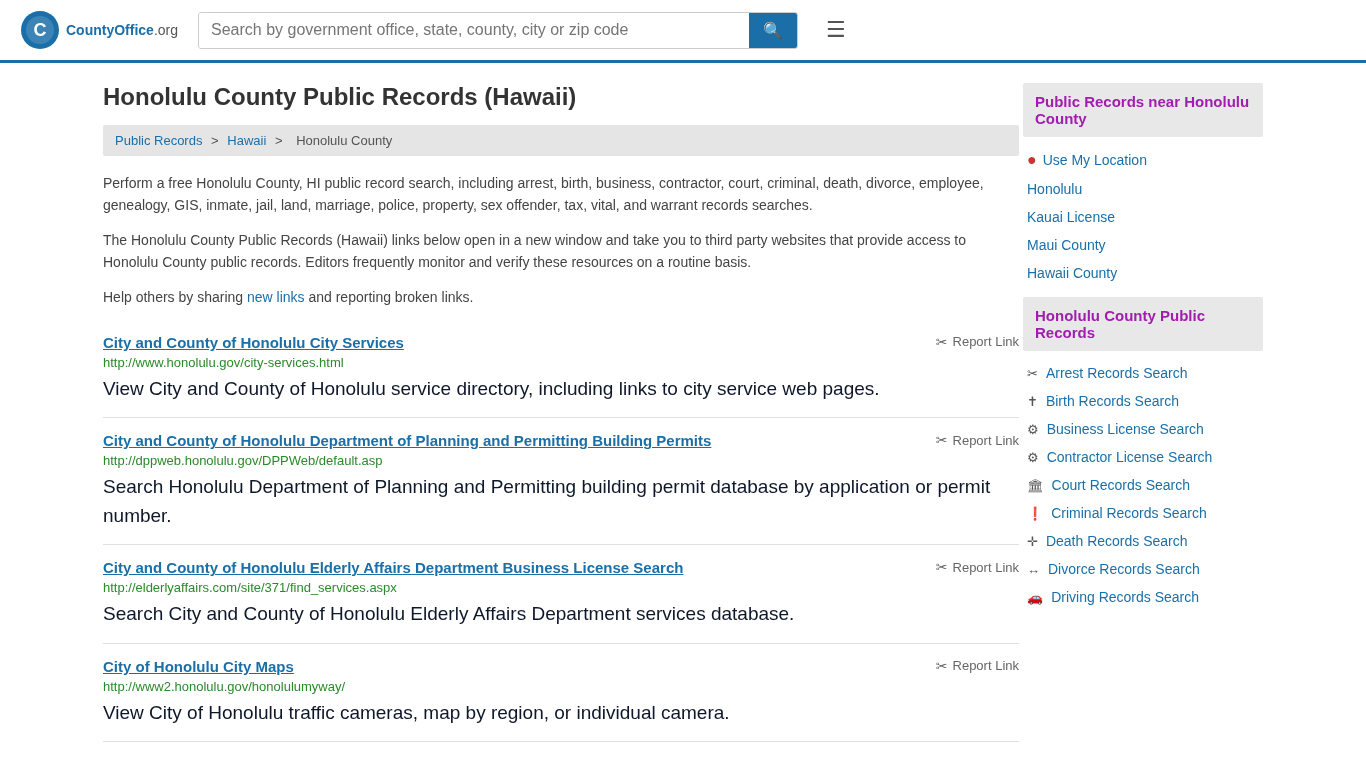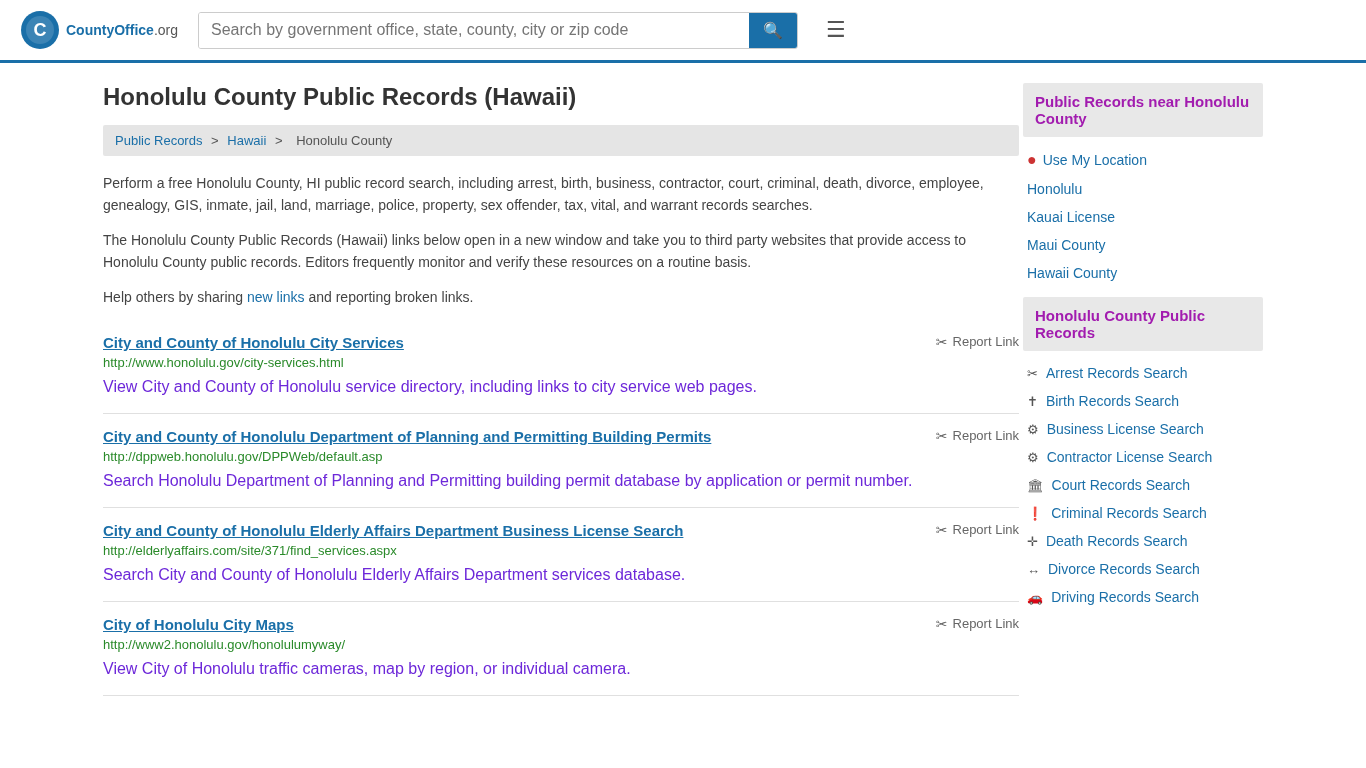--- a/index.html
+++ b/index.html
@@ -128,22 +128,22 @@
       cursor: pointer;
       white-space: nowrap;
       margin-left: 10px;
     }
     .record-url {
       color: #2a8a2a;
       font-size: 13px;
       margin-bottom: 5px;
     }
     .record-desc {
-      font-size: 16px;
-      color: #6d28d9;
+      font-size: 19px;
+      color: #0f172a;
       line-height: 1.5;
     }
 
     
     .sidebar-section-header {
       background: #e8e8e8;
       padding: 10px 12px;
       font-size: 15px;
       font-weight: bold;
       color: #a21caf;

